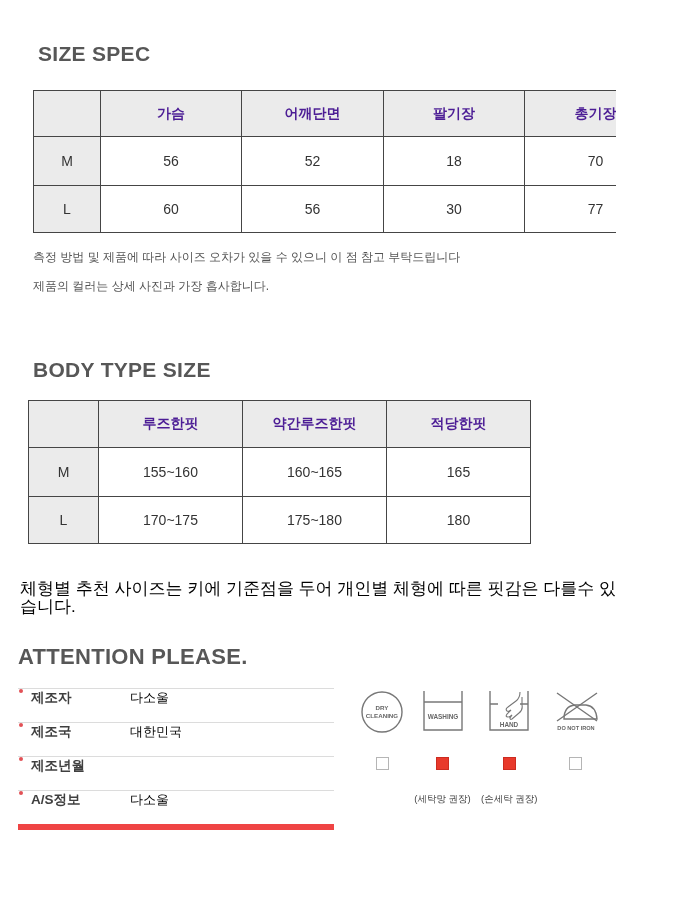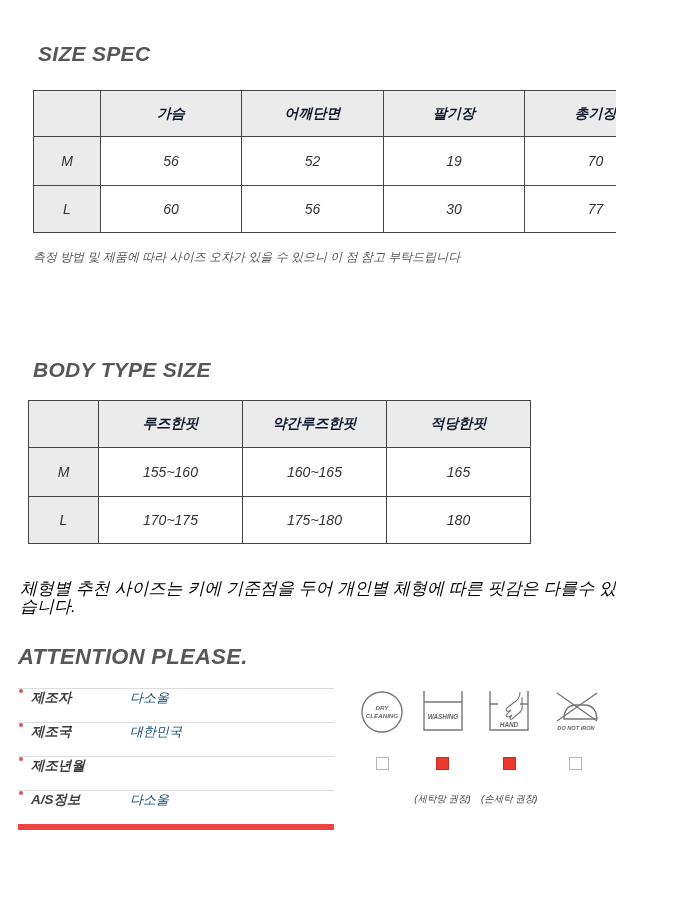--- a/index.html
+++ b/index.html
@@ -1,54 +1,53 @@
 <!DOCTYPE html>
 <html><head>
 <meta charset="utf-8">
 <style>
   html,body{margin:0;padding:0;background:#ffffff;}
   #page{
     position:relative;width:616px;height:904px;background:#ffffff;overflow:hidden;
     font-family:"Liberation Sans","DejaVu Sans",sans-serif;
-    font-style:italic;
   }
   .sec-title{
     position:absolute;margin:0;font-weight:bold;color:#575757;letter-spacing:.3px;
   }
   #title-size{left:38px;top:42px;font-size:21px;}
   #title-body{left:33px;top:358px;font-size:21px;}
   #title-attn{left:18px;top:644px;font-size:22px;}
 
   table.spec{
     position:absolute;border-collapse:collapse;table-layout:fixed;
     font-size:14px;color:#333;
   }
   table.spec th, table.spec td{
     border:1px solid #454545;text-align:center;vertical-align:middle;padding:0;
   }
-  table.spec thead th{background:#ebebeb;font-weight:bold;color:#0f172a;}
+  table.spec thead th{background:#ebebeb;font-weight:bold;color:#4c1d95;}
   table.spec tbody th{background:#ebebeb;font-weight:normal;color:#333;}
   table.spec td{background:#ffffff;font-weight:normal;}
   #table1{left:33px;top:90px;width:633px;}
   #table1 tr.hd{height:46px;} #table1 tr.r1{height:49px;} #table1 tr.r2{height:47px;}
   #table2{left:28px;top:400px;width:502px;}
   #table2 tr.hd{height:47px;} #table2 tr.r1{height:49px;} #table2 tr.r2{height:47px;}
 
   .note{position:absolute;font-size:12px;color:#555;line-height:18px;}
   #note1{left:33px;top:248px;}
   #note2{left:33px;top:277px;}
   #note3{left:20px;top:580px;font-size:17px;color:#000000;}
 
   
   #info-list{position:absolute;left:18px;top:688px;width:316px;}
   .info-row{display:flex;align-items:flex-start;height:33px;border-top:1px solid #dcdcdc;}
   .info-row:last-child{border-bottom:6px solid #ef4444;}
   .bullet{width:4px;height:4px;border-radius:50%;background:#e25156;margin:0 8px 0 1px;flex:none;}
   .info-label{width:99px;flex:none;font-size:13.5px;font-weight:bold;color:#3f3f3f;}
-  .info-value{font-size:13px;color:#0c4a6e;white-space:nowrap;}
+  .info-value{font-size:13px;color:#000000;white-space:nowrap;}
 
   
   #care-row{position:absolute;left:360px;top:690px;width:312px;display:flex;justify-content:space-between;}
   .care-unit{display:flex;flex-direction:column;align-items:center;gap:19px;}
   .care-ic{height:46px;display:flex;align-items:flex-start;justify-content:center;}
   .care-ic svg{stroke:#777;fill:none;stroke-width:1.4;}
   .care-ic text{stroke:none;fill:#666;font-family:"Liberation Sans",sans-serif;font-weight:bold;text-anchor:middle;}
   .cb{width:11px;height:11px;border:1px solid #b5b5b5;background:#fff;margin-top:2px;}
   .cb.checked{background:#e8392b;border-color:#cc2b20;}
   .care-note{margin-top:4px;font-size:9.5px;color:#444;white-space:nowrap;height:12px;}
@@ -79,34 +78,35 @@
         <th>어깨단면</th>
         <th>팔기장</th>
         <th>총기장</th>
       </tr>
     </thead>
     <tbody>
       <tr class="r1">
         <th>M</th>
         <td>56</td>
         <td>52</td>
-        <td>19</td>
+        <td>18</td>
         <td>70</td>
       </tr>
       <tr class="r2">
         <th>L</th>
         <td>60</td>
         <td>56</td>
         <td>30</td>
         <td>77</td>
       </tr>
     </tbody>
   </table>
 
   <div class="note" id="note1">측정 방법 및 제품에 따라 사이즈 오차가 있을 수 있으니 이 점 참고 부탁드립니다</div>
+  <div class="note" id="note2">제품의 컬러는 상세 사진과 가장 흡사합니다.</div>
 
   <h2 class="sec-title" id="title-body">BODY TYPE SIZE</h2>
 
   <table class="spec" id="table2">
     <colgroup>
         <col style="width:70px">
         <col style="width:144px">
         <col style="width:144px">
         <col style="width:144px">
       </colgroup>

